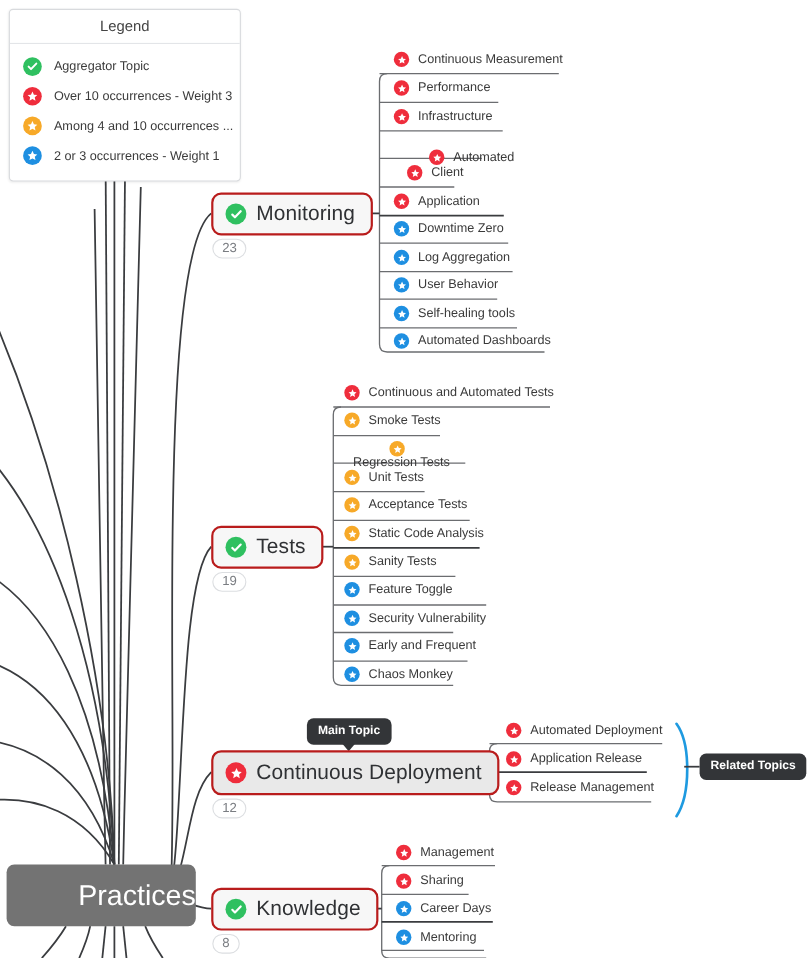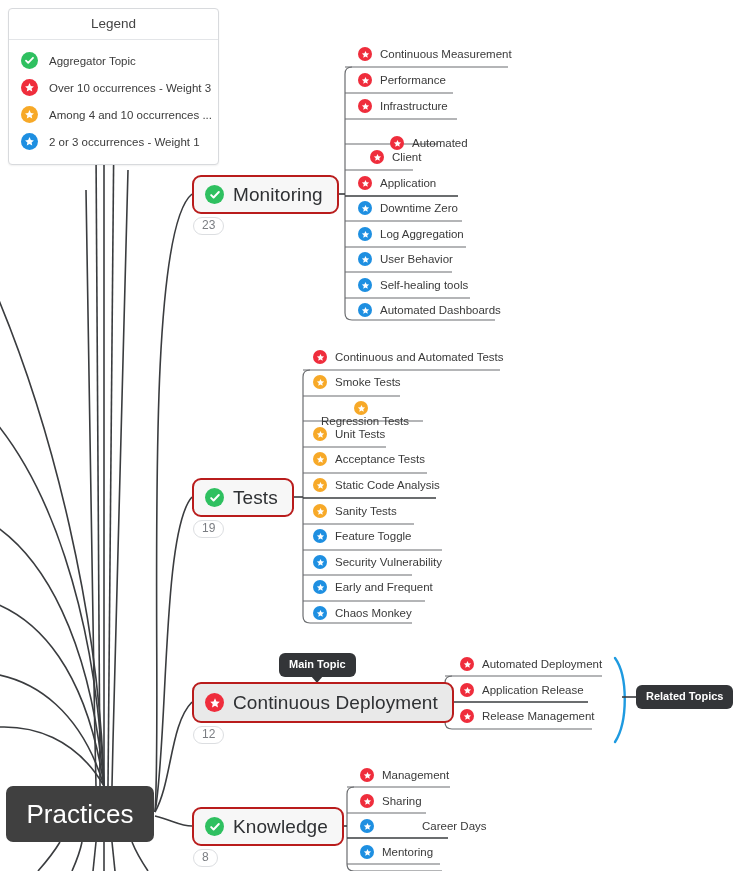--- a/index.html
+++ b/index.html
@@ -50,23 +50,23 @@
   .node .ico{width:19px;height:19px;flex:0 0 19px;}
   .node.main{background:#e9e9e9;}
   .badge{
     position:absolute;background:#fff;border:1px solid #dcdee1;
     border-radius:9px;font-size:12px;color:#7a7d82;
     padding:1px 8px 2px;line-height:13px;
   }
 
   
   .root{
-    position:absolute;background:#404040;border-radius:7px;
+    position:absolute;background:#737373;border-radius:7px;
     color:#fff;font-size:26px;
-    display:flex;align-items:center;justify-content:center;
+    display:flex;align-items:center;justify-content:flex-end;padding-left:24px;
   }
 
   
   .leaf{position:absolute;display:flex;align-items:center;white-space:nowrap;}
   .leaf .ltext{font-size:11.5px;color:#3a3a3a;margin-left:8px;}
 
   
   .tip{
     position:absolute;background:#333538;color:#fff;
     font-size:11px;font-weight:bold;border-radius:6px;
@@ -475,21 +475,21 @@
     <span class="ltext">Management</span>
   </div>
   <div class="leaf" style="left:360px;top:794px;">
     <span class="ico red small">
         <svg width="9" height="9" viewBox="0 0 12 12">
           <path d="M6 1.2 L7.45 4.4 L10.8 4.8 L8.3 7.1 L9 10.4 L6 8.75 L3 10.4 L3.7 7.1 L1.2 4.8 L4.55 4.4 Z" fill="#fff"></path>
         </svg>
       </span>
     <span class="ltext">Sharing</span>
   </div>
-  <div class="leaf" style="left:360px;top:819px;gap:40px;">
+  <div class="leaf" style="left:360px;top:819px;">
     <span class="ico blue small">
         <svg width="9" height="9" viewBox="0 0 12 12">
           <path d="M6 1.2 L7.45 4.4 L10.8 4.8 L8.3 7.1 L9 10.4 L6 8.75 L3 10.4 L3.7 7.1 L1.2 4.8 L4.55 4.4 Z" fill="#fff"></path>
         </svg>
       </span>
     <span class="ltext">Career Days</span>
   </div>
   <div class="leaf" style="left:360px;top:845px;">
     <span class="ico blue small">
         <svg width="9" height="9" viewBox="0 0 12 12">

